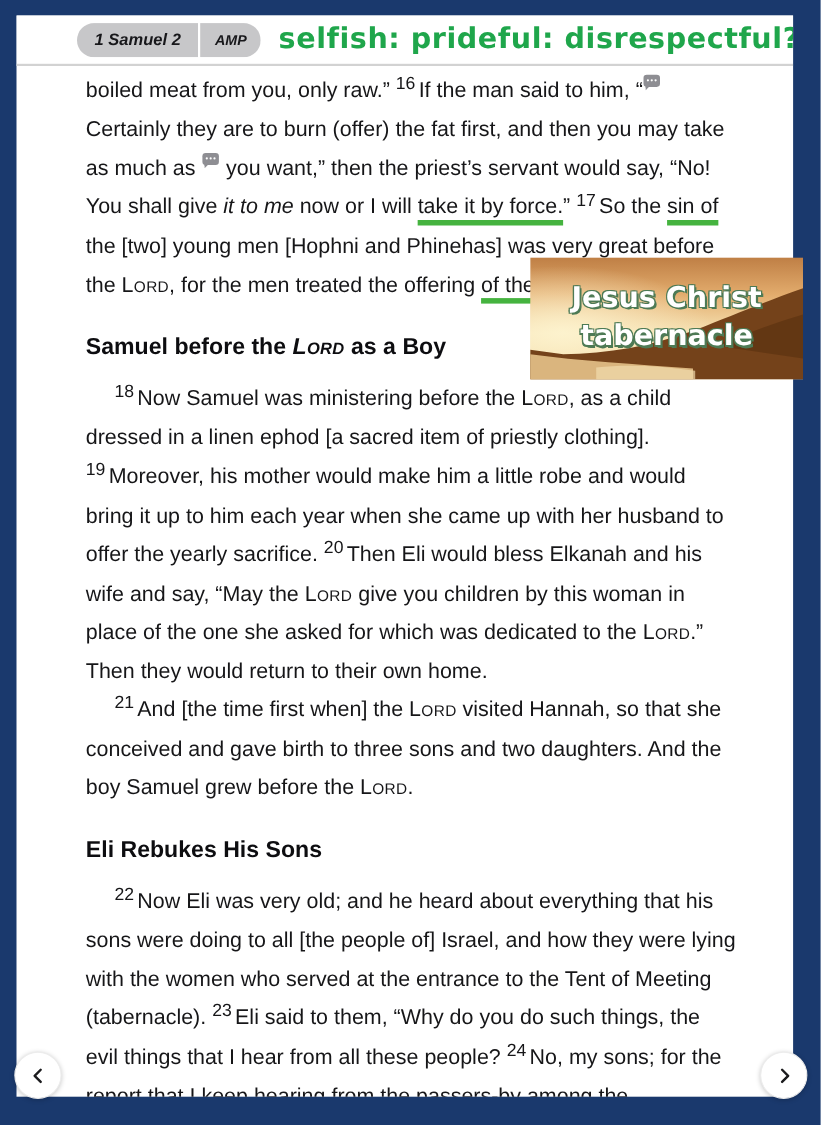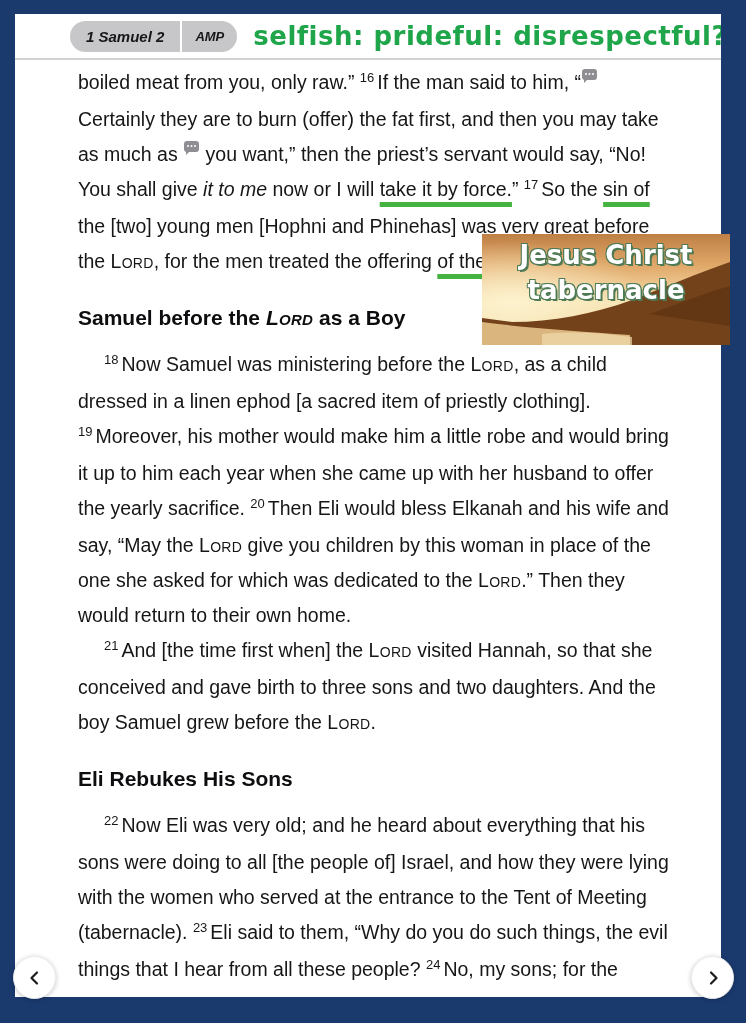--- a/index.html
+++ b/index.html
@@ -36,21 +36,21 @@
   }
   .content p { margin:0; }
   .content p.indent { text-indent:26px; }
   .content h2 {
     font-size:21px; line-height:30px; margin:24px 0 14px 0; color:#0d0d10;
     font-weight:bold;
   }
   .it { font-style:italic; }
   .sc { font-variant:small-caps; letter-spacing:0.3px; }
   h2 .sc { font-style:italic; }
-  .vn { font-size:13px; position:relative; top:-7px; margin-right:3px;margin-top:12px; }
+  .vn { font-size:16px; position:relative; top:-7px; margin-right:3px;margin-top:12px; }
   .hl {
     text-decoration-line:underline;
     text-decoration-color:#45b33f;
     text-decoration-thickness:5px;
     text-underline-offset:6px;
     text-decoration-skip-ink:none;
   }
   
   .note-icon {
     display:inline-block; width:15px; height:11px; background:#8e8e93;
@@ -62,21 +62,21 @@
     background:#fff; border-radius:50%; box-shadow:3.5px 0 0 #fff, 7px 0 0 #fff;
   }
   .note-icon::after {
     content:""; position:absolute; left:2px; bottom:-3px; width:0; height:0;
     border:2.5px solid transparent; border-top-color:#8e8e93; border-left-color:#8e8e93;
   }
   
   .ov { position:absolute; left:482px; top:234px; width:248px; height:111px; }
   .ov svg { position:absolute; left:0; top:0; }
   .ov .txt {
-    position:absolute; left:0; top:0; right:0; text-align:center;
+    position:absolute; left:0; top:16px; right:0; text-align:center;
     font-family:"DejaVu Sans", sans-serif; font-weight:bold;
     font-size:26px; line-height:35px; color:#ffffff; padding-top:4px;
     text-shadow:2px 2px 0 #4d7a55, -1px 1px 0 #4d7a55, 1px -1px 0 #4d7a55, -1px -1px 0 #4d7a55;
   }
   
   .navbtn {
     position:absolute; width:43px; height:43px; border-radius:50%;
     background:#fff; border:1px solid #ececec; cursor:pointer;
     box-shadow:0 1px 5px rgba(0,0,0,0.22);
     display:flex; align-items:center; justify-content:center; padding:0;

